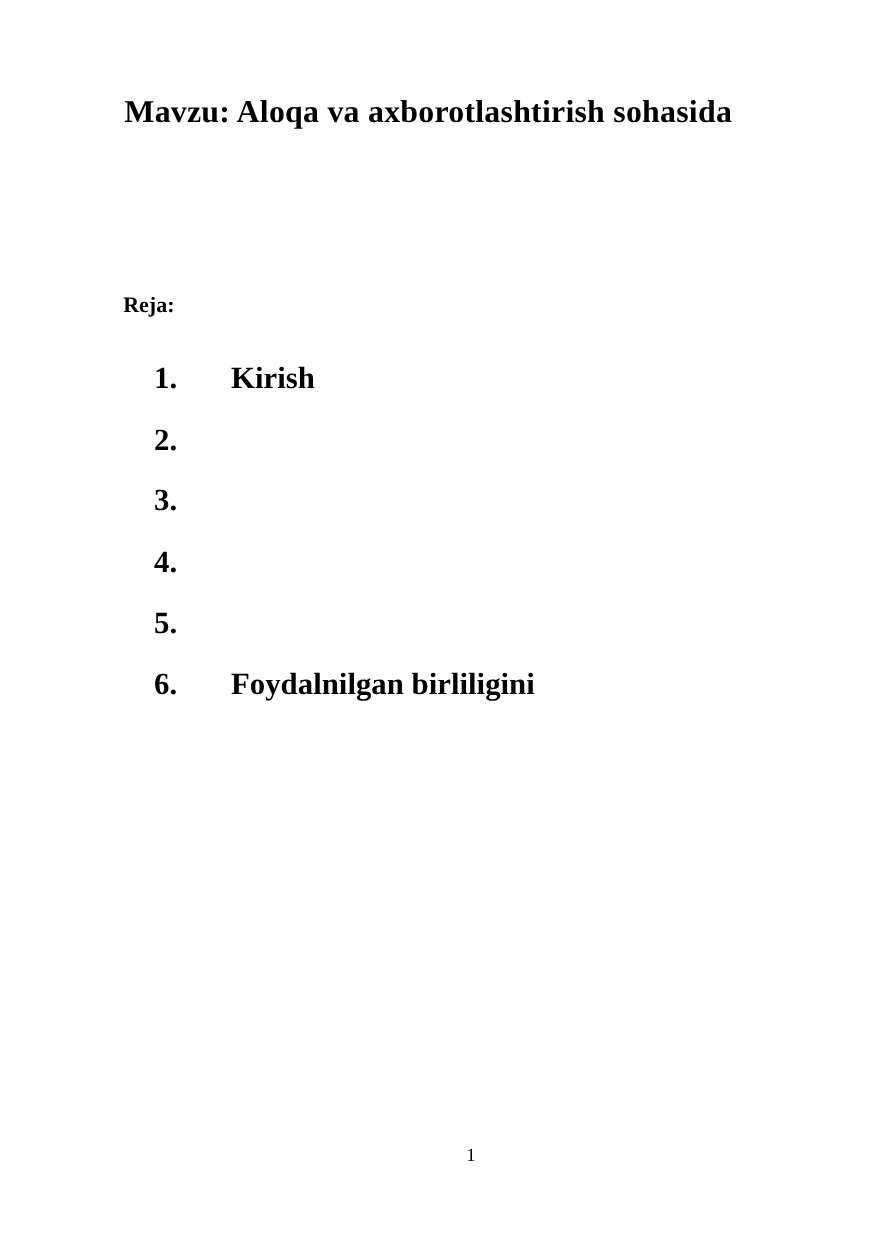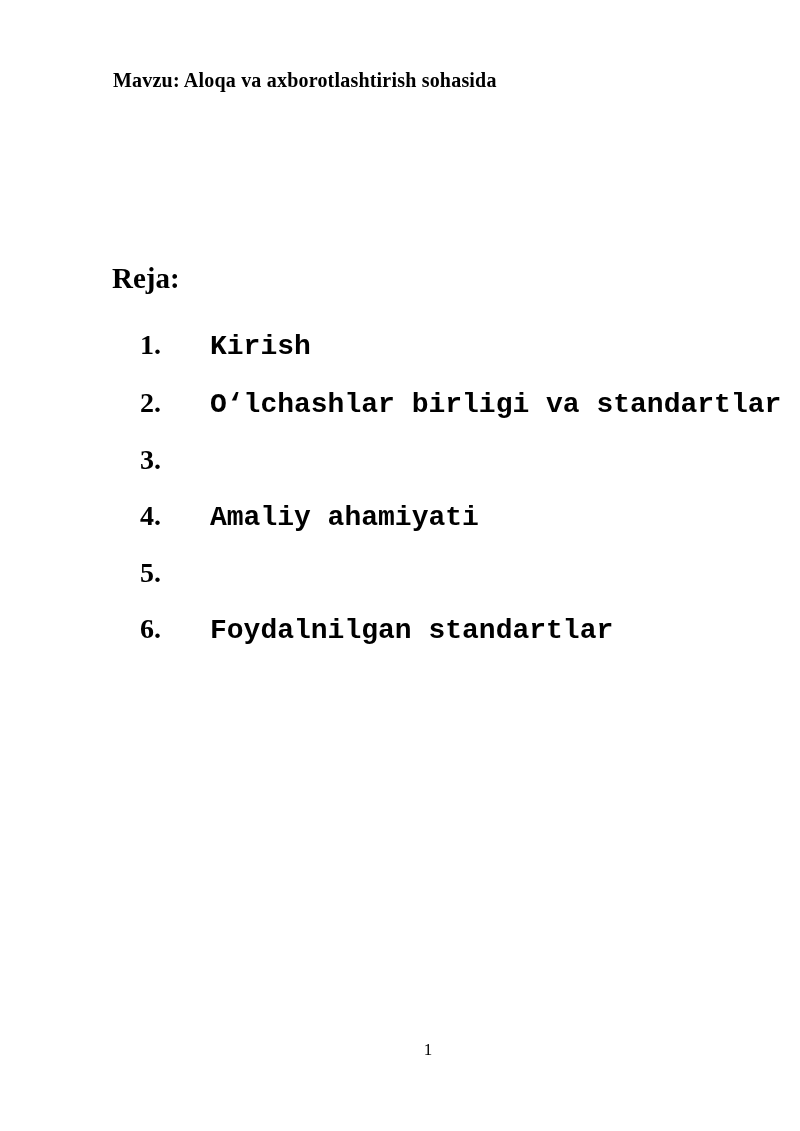--- a/index.html
+++ b/index.html
@@ -12,33 +12,33 @@
     width: 800px;
     height: 1131px;
     background: #ffffff;
     color: #000000;
     font-family: "Liberation Serif", "DejaVu Serif", serif;
     overflow: hidden;
   }
   .doc-title {
     position: absolute;
     left: 113px;
-    top: 52px;
+    top: 74px;
     width: 650px;
-    font-size: 20px;
+    font-size: 29px;
     font-weight: bold;
     line-height: 57px;
     letter-spacing: 0.2px;
     white-space: nowrap;
   }
   .section-heading {
     position: absolute;
     left: 112px;
     top: 250px;
-    font-size: 29px;
+    font-size: 20px;
     font-weight: bold;
     line-height: 56px;
     white-space: nowrap;
   }
   .outline {
     position: absolute;
     left: 140px;
     top: 317px;
     font-size: 28px;
     font-weight: bold;
@@ -47,21 +47,20 @@
   .outline-item {
     display: flex;
     align-items: baseline;
   }
   .outline-num {
     width: 70px;
     flex: 0 0 70px;
   }
   .outline-label {
     white-space: nowrap;
-    font-family: Liberation Mono, monospace;
   }
   .page-number {
     position: absolute;
     left: 428px;
     top: 1040px;
     transform: translateX(-50%);
     font-size: 17px;
     font-weight: normal;
     line-height: normal;
   }
@@ -77,33 +76,31 @@
 
   <div class="section-heading">Reja:</div>
 
   <div class="outline">
     <div class="outline-item">
       <span class="outline-num">1.</span>
       <span class="outline-label">Kirish</span>
     </div>
     <div class="outline-item">
       <span class="outline-num">2.</span>
-      <span class="outline-label">O‘lchashlar birligi va standartlar</span>
     </div>
     <div class="outline-item">
       <span class="outline-num">3.</span>
     </div>
     <div class="outline-item">
       <span class="outline-num">4.</span>
-      <span class="outline-label">Amaliy ahamiyati</span>
     </div>
     <div class="outline-item">
       <span class="outline-num">5.</span>
     </div>
     <div class="outline-item">
       <span class="outline-num">6.</span>
-      <span class="outline-label">Foydalnilgan standartlar</span>
+      <span class="outline-label">Foydalnilgan birliligini</span>
     </div>
   </div>
 
   <div class="page-number">1</div>
 
 </div>
 
 </body></html>

